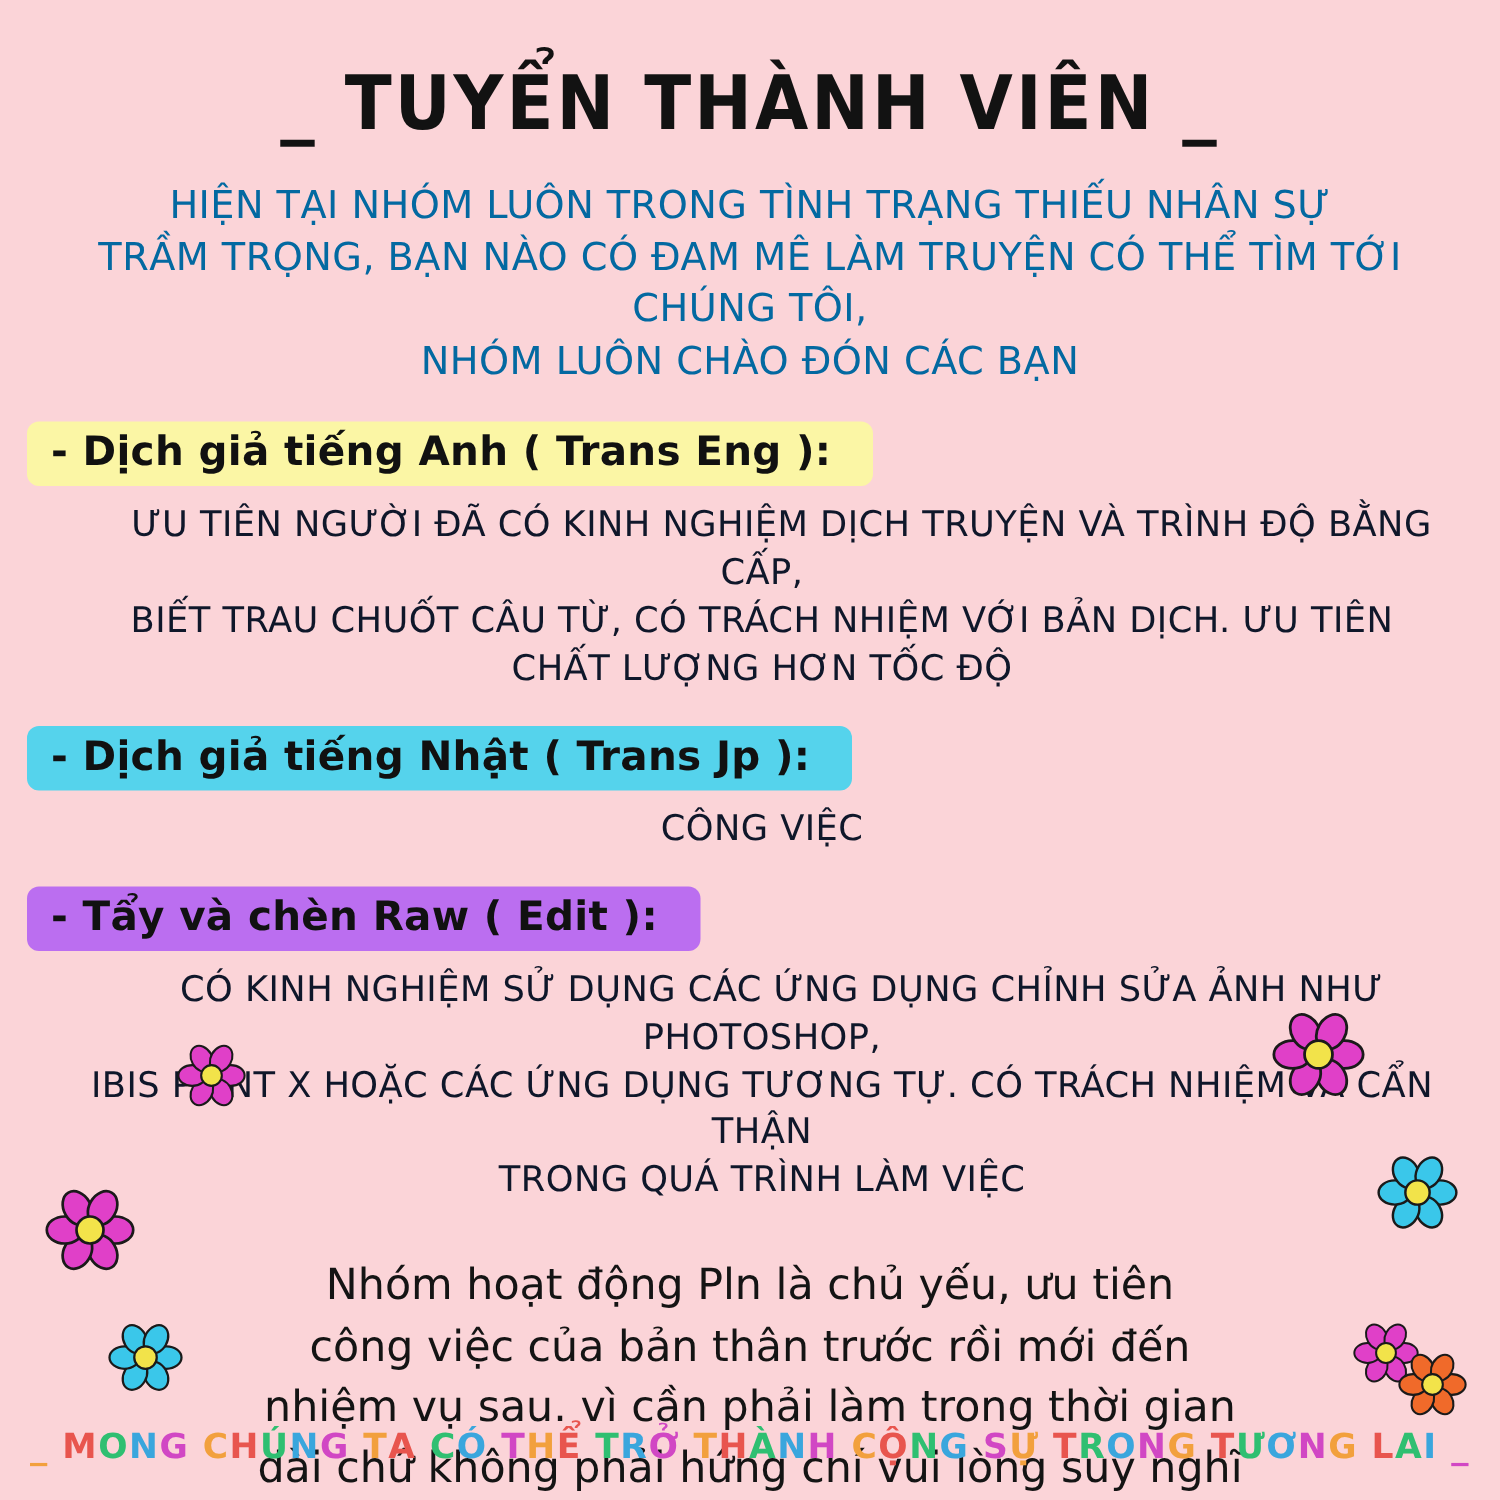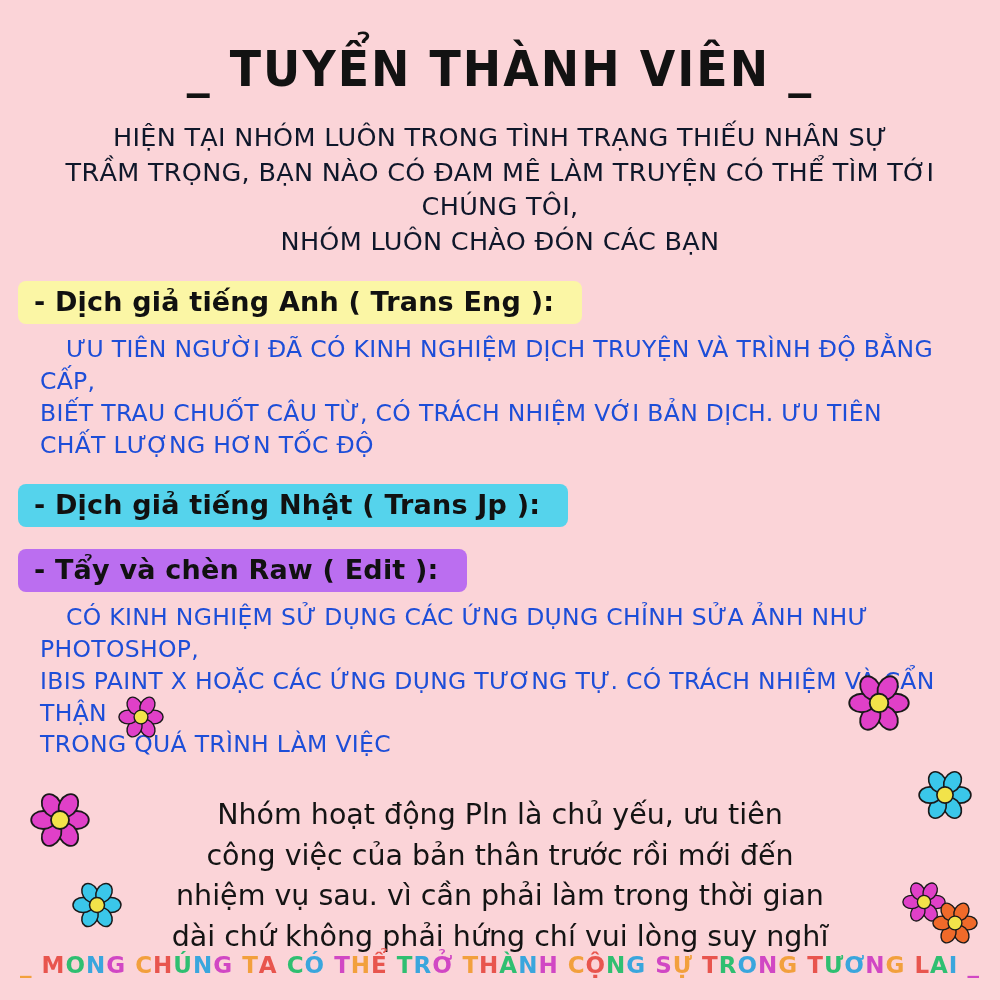--- a/index.html
+++ b/index.html
@@ -34,21 +34,21 @@
     text-transform: uppercase;
     font-stretch: condensed;
     transform: scaleX(1.02);
   }
 
   
   .intro {
     text-align: center;
     font-size: 25.5px;
     line-height: 1.36;
-    color: #0f172a;
+    color: #0369a1;
     margin: 22px 34px 0 34px;
     letter-spacing: 0.3px;
     text-transform: uppercase;
   }
 
   
   .section {
     margin-top: 22px;
     padding-left: 18px;
   }
@@ -62,24 +62,25 @@
     letter-spacing: 0.2px;
     line-height: 1.15;
   }
   .tag.eng   { background: #fbf6a5; }
   .tag.jp    { background: #55d3ec; }
   .tag.edit  { background: #bb6ef0; }
 
   .body-text {
     font-size: 23.5px;
     line-height: 1.36;
-    color: #1d4ed8;
+    color: #0f172a;
     margin: 10px 24px 0 22px;
     letter-spacing: 0.3px;
     text-transform: uppercase;
+    text-align: center;
   }
   .body-text .indent { display: inline-block; width: 26px; }
 
   
   .closing {
     text-align: center;
     font-size: 28.5px;
     line-height: 1.42;
     color: #141414;
     margin: 34px 120px 0 120px;
@@ -129,20 +130,21 @@
     <div class="body-text">
       <div><span class="indent"></span><span>ƯU TIÊN NGƯỜI ĐÃ CÓ KINH NGHIỆM DỊCH TRUYỆN VÀ TRÌNH ĐỘ BẰNG CẤP,</span></div>
       <div>BIẾT TRAU CHUỐT CÂU TỪ, CÓ TRÁCH NHIỆM VỚI BẢN DỊCH. ƯU TIÊN</div>
       <div>CHẤT LƯỢNG HƠN TỐC ĐỘ</div>
     </div>
   </div>
 
   <div class="section">
     <span class="tag jp" style="background: rgb(85, 211, 236);">- Dịch giả tiếng Nhật ( Trans Jp ):</span>
     <div class="body-text">
+      <div>CÔNG VIỆC</div>
     </div>
   </div>
 
   <div class="section">
     <span class="tag edit" style="background: rgb(187, 110, 240);">- Tẩy và chèn Raw ( Edit ):</span>
     <div class="body-text">
       <div><span class="indent"></span><span>CÓ KINH NGHIỆM SỬ DỤNG CÁC ỨNG DỤNG CHỈNH SỬA ẢNH NHƯ PHOTOSHOP,</span></div>
       <div>IBIS PAINT X HOẶC CÁC ỨNG DỤNG TƯƠNG TỰ. CÓ TRÁCH NHIỆM VÀ CẨN THẬN</div>
       <div>TRONG QUÁ TRÌNH LÀM VIỆC</div>
     </div>

